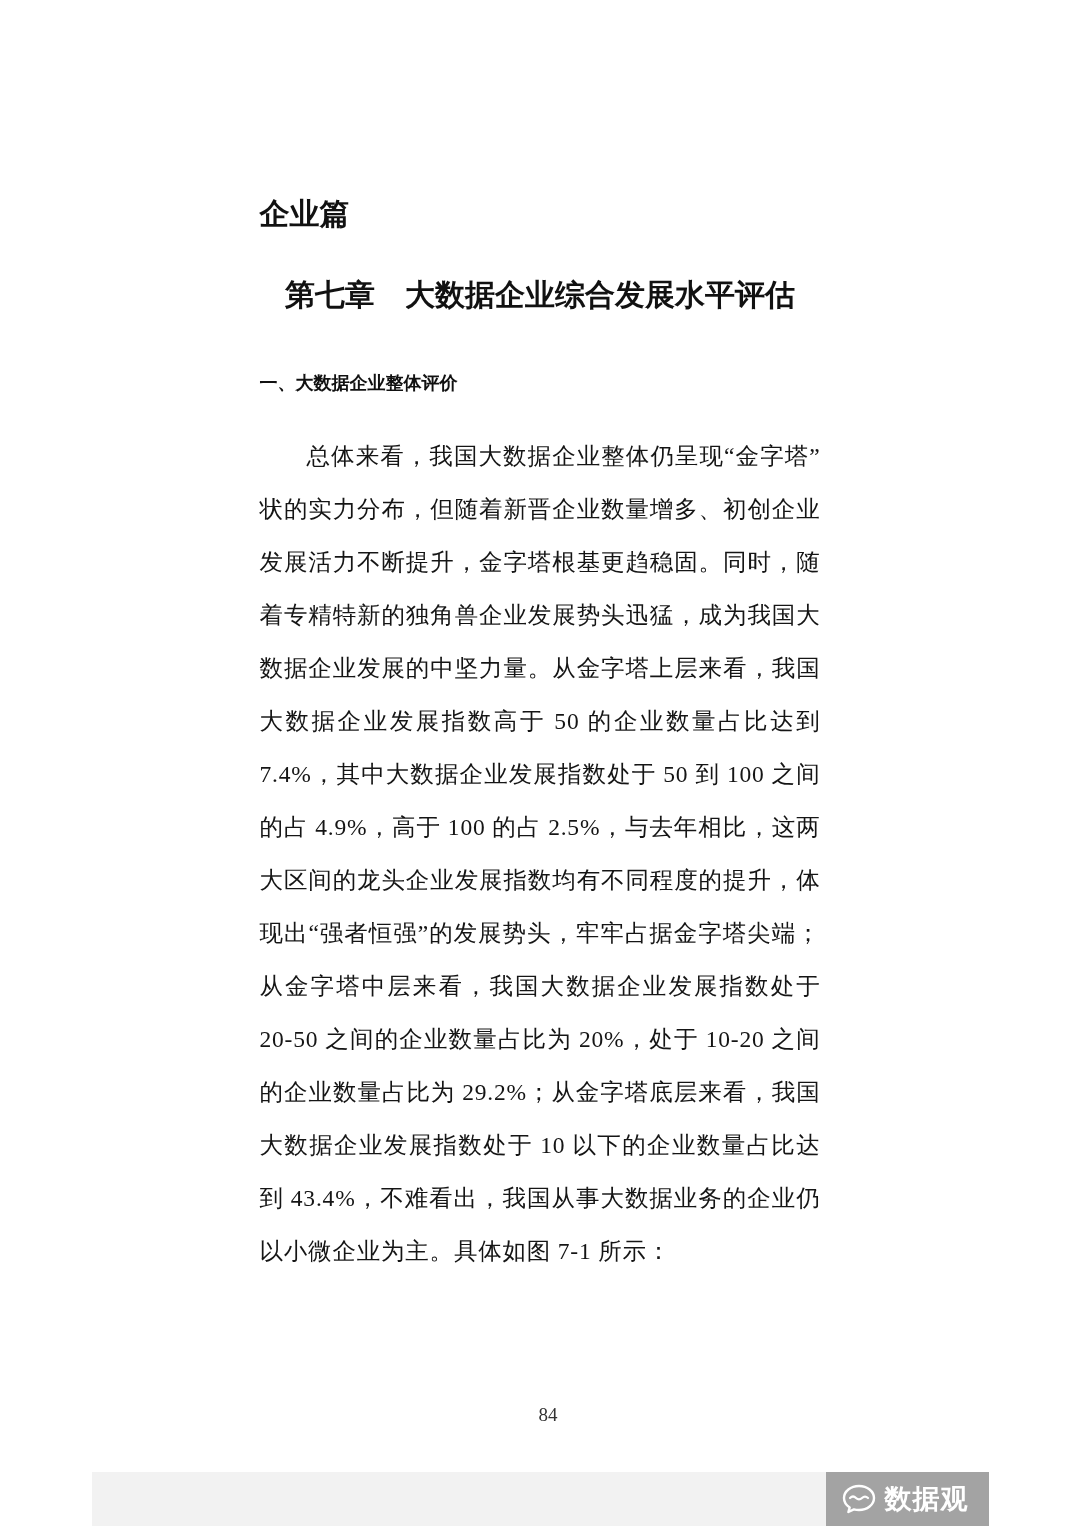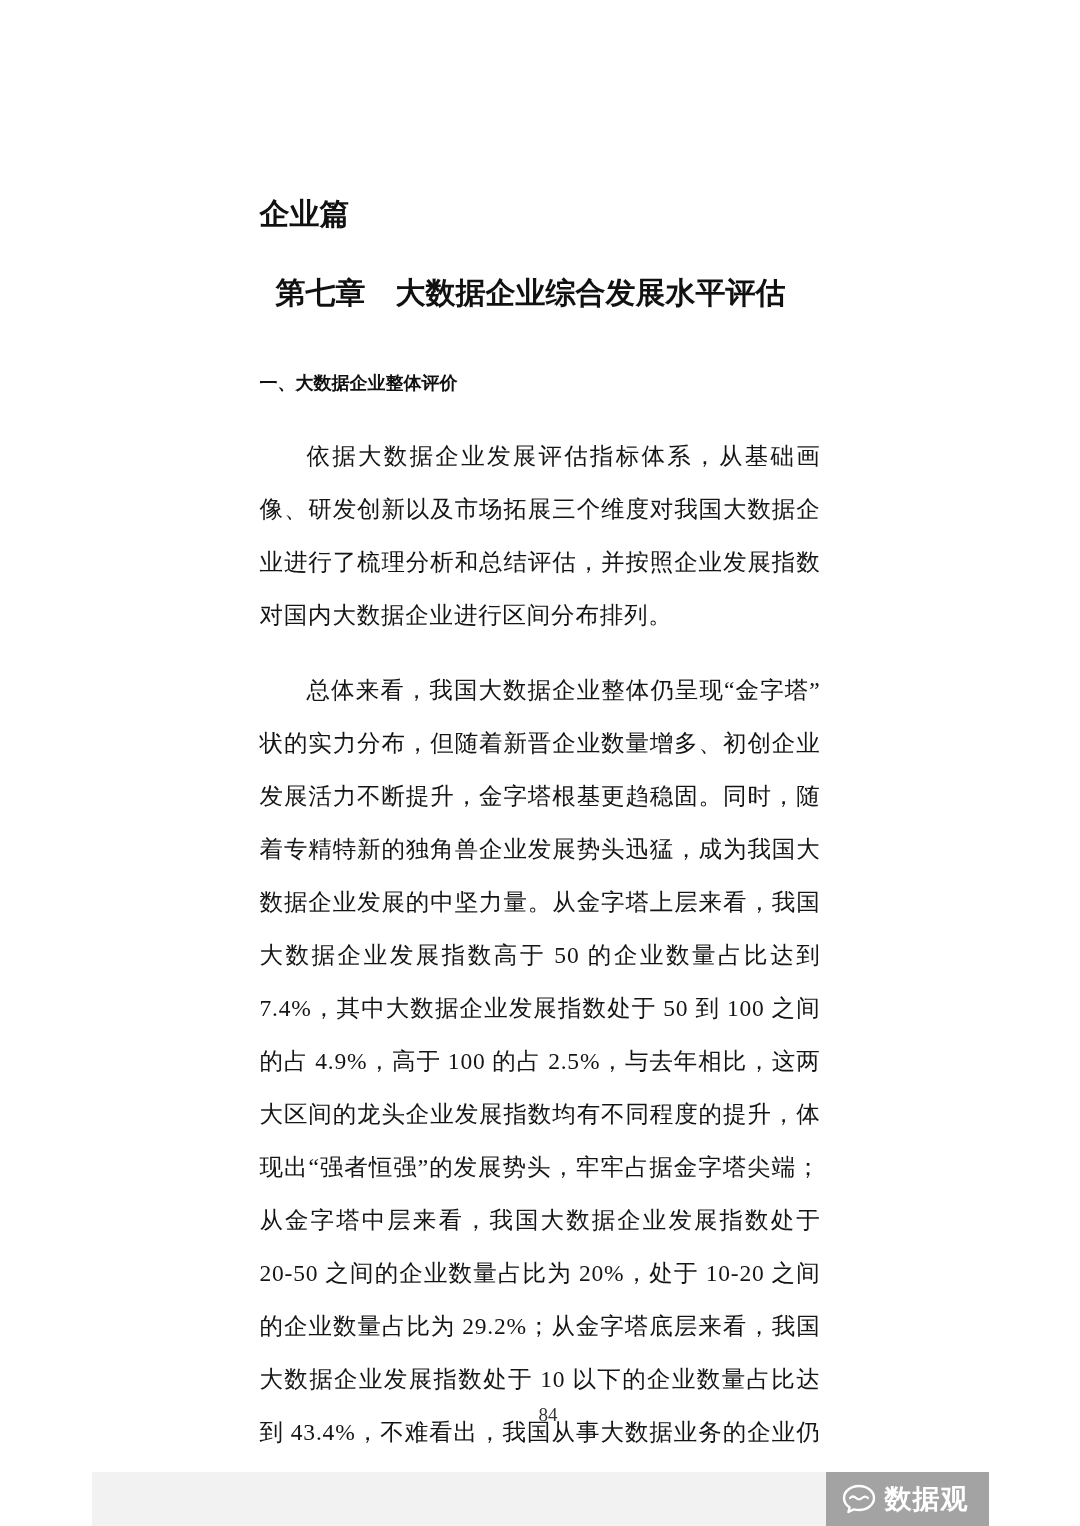--- a/index.html
+++ b/index.html
@@ -18,26 +18,27 @@
   }
   .part-title{
     font-family:"Liberation Sans","DejaVu Sans",sans-serif;
     font-weight:bold;
     font-size:30px;
     line-height:36px;
     margin:0 0 44px 0;
     color:#111;
   }
   .chapter-title{
-    font-family:Liberation Mono, monospace;
+    font-family:Liberation Sans, sans-serif;
     font-weight:bold;
     font-size:30px;
     line-height:38px;
-    margin:0 0 52px 16px;
+    margin:0 0 52px 0;
     color:#111;
+    text-align:center;
   }
   .section-title{
     font-family:"Liberation Sans","DejaVu Sans",sans-serif;
     font-weight:bold;
     font-size:18px;
     line-height:34px;
     margin:0 0 30px 0;
     color:#111;
   }
   .body-paragraph{
@@ -94,21 +95,20 @@
 <body>
 
 <div class="page">
   <div class="content">
     <h1 class="part-title">企业篇</h1>
 
     <h2 class="chapter-title">第七章　大数据企业综合发展水平评估</h2>
 
     <h3 class="section-title">一、大数据企业整体评价</h3>
 
-    <p class="body-paragraph">依据大数据企业发展评估指标体系，从基础画像、研发创新以及市场拓展三个维度对我国大数据企业进行了梳理分析和总结评估，并按照企业发展指数对国内大数据企业进行区间分布排列。</p>
 
     <p class="body-paragraph">总体来看，我国大数据企业整体仍呈现“金字塔”状的实力分布，但随着新晋企业数量增多、初创企业发展活力不断提升，金字塔根基更趋稳固。同时，随着专精特新的独角兽企业发展势头迅猛，成为我国大数据企业发展的中坚力量。从金字塔上层来看，我国大数据企业发展指数高于 50 的企业数量占比达到 7.4%，其中大数据企业发展指数处于 50 到 100 之间的占 4.9%，高于 100 的占 2.5%，与去年相比，这两大区间的龙头企业发展指数均有不同程度的提升，体现出“强者恒强”的发展势头，牢牢占据金字塔尖端；从金字塔中层来看，我国大数据企业发展指数处于 20-50 之间的企业数量占比为 20%，处于 10-20 之间的企业数量占比为 29.2%；从金字塔底层来看，我国大数据企业发展指数处于 10 以下的企业数量占比达到 43.4%，不难看出，我国从事大数据业务的企业仍以小微企业为主。具体如图 7-1 所示：</p>
   </div>
 
   <div class="page-number">84</div>
 
   <div class="footer-strip"></div>
 
   <div class="watermark">
     <span>

